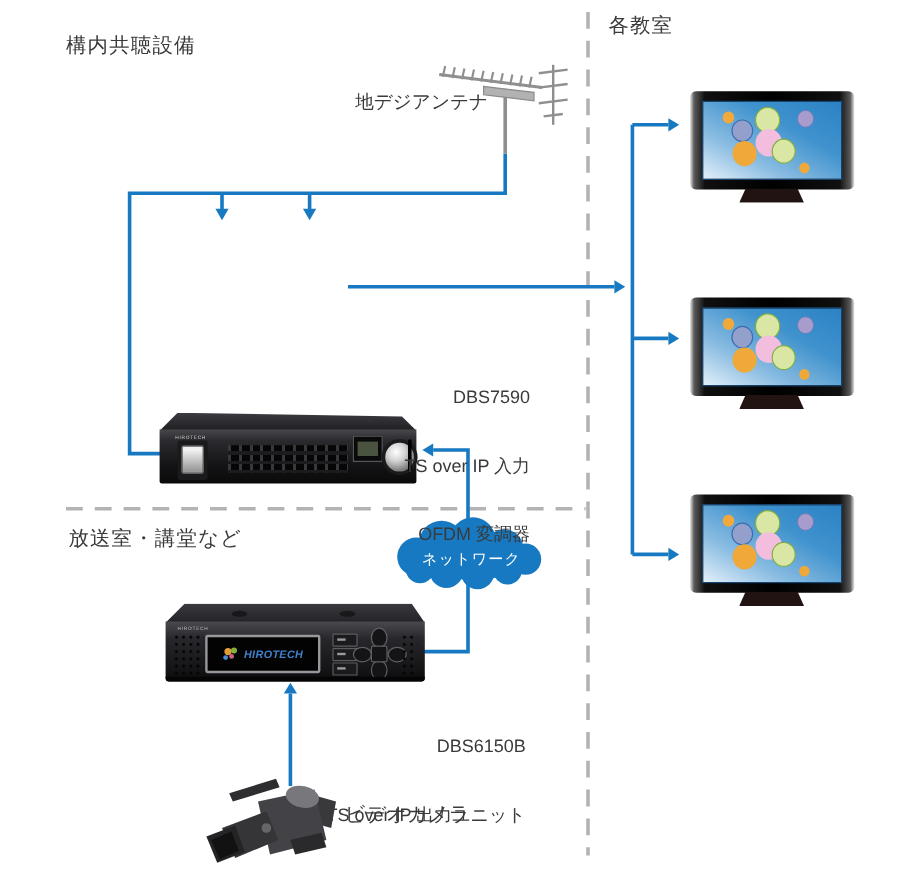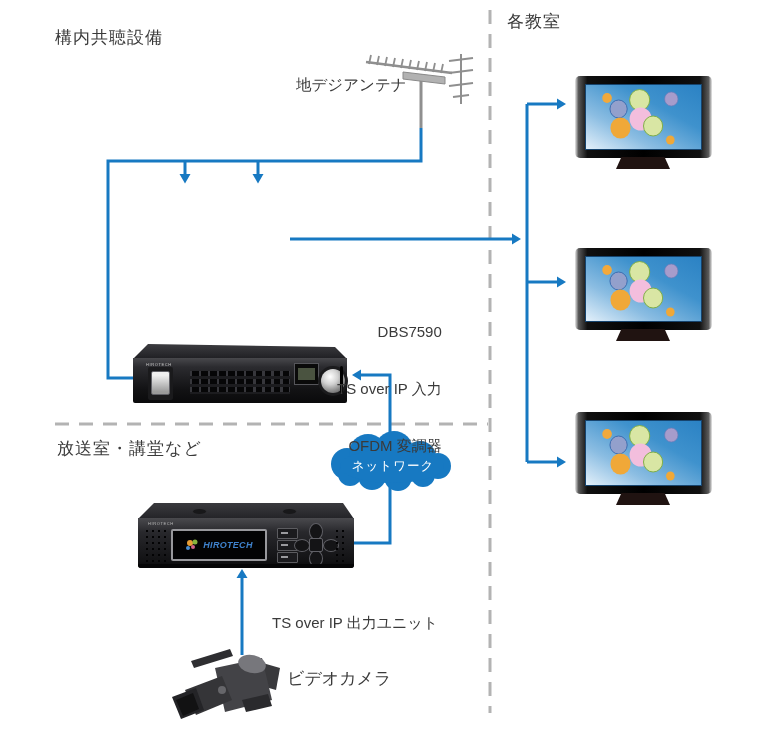--- a/index.html
+++ b/index.html
@@ -209,20 +209,21 @@
   <div class="lbl" id="lbl-camera">ビデオカメラ</div>
 
 
   <div class="lbl devlabel" id="lbl-modulator">
     <div>DBS7590</div>
     <div>TS over IP 入力</div>
     <div>OFDM 変調器</div>
   </div>
 
   <div class="lbl devlabel" id="lbl-encoder">
+    <div>DBS6150B</div>
     <div>TS over IP 出力ユニット</div>
   </div>
 
   <div id="dev7590">
     <div class="d75-top"></div>
     <div class="d75-front">
       <div class="d75-logo">HIROTECH</div>
       <div class="d75-power"></div>
       <div class="d75-vents"></div>
       <div class="d75-display"></div>

